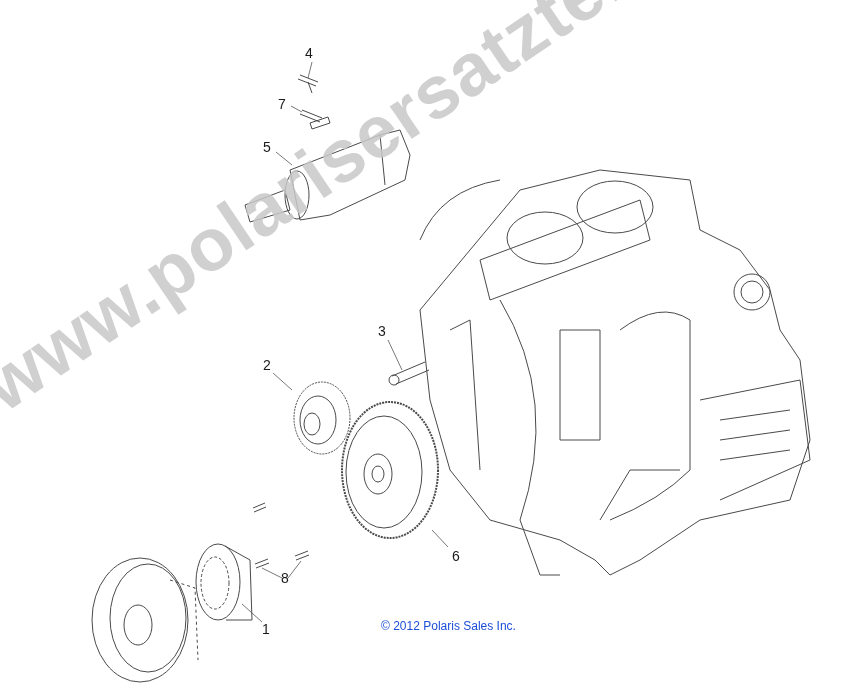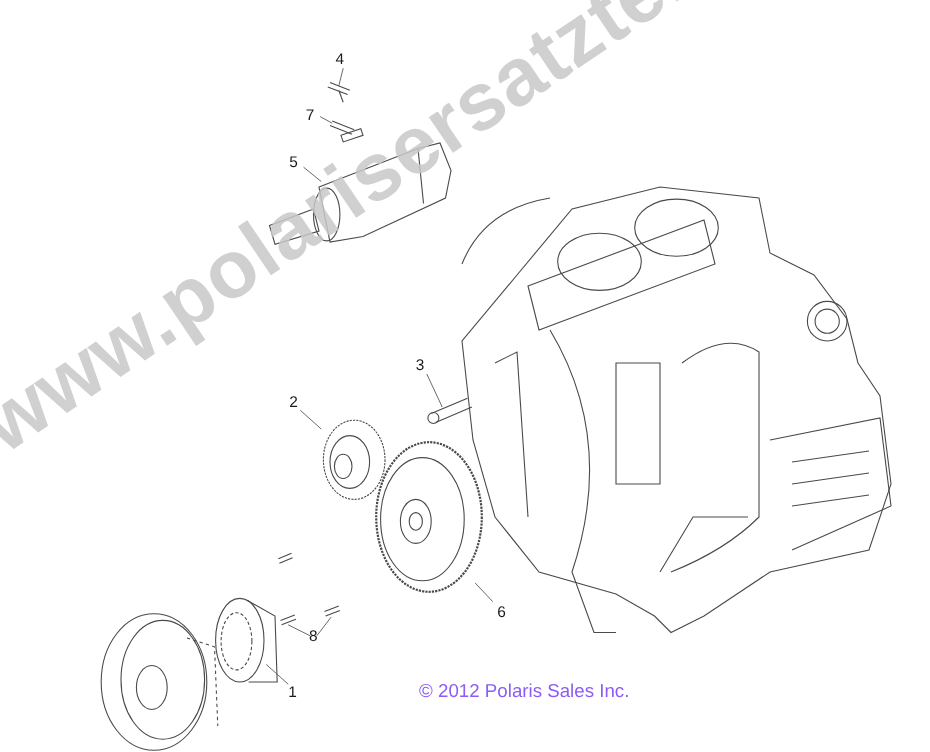--- a/index.html
+++ b/index.html
@@ -1,19 +1,19 @@
 <!DOCTYPE html>
 <html><head>
 <meta charset="utf-8">
 <style>
   html, body { margin:0; padding:0; background:#ffffff; }
   body { width:845px; height:684px; position:relative; overflow:hidden; font-family:"Liberation Sans", sans-serif; }
   #canvas { position:absolute; left:0; top:0; width:845px; height:684px; }
   .callout { position:absolute; font-size:14px; color:#1a1a1a; line-height:1; }
-  .copyright { position:absolute; left:381px; top:619px; font-size:17px; color:#8b5cf6; }
+  .copyright { position:absolute; left:381px; top:619px; font-size:12px; color:#1d4ed8; }
   .watermark {
     position:absolute; left:-10px; top:350px; white-space:nowrap;
     font-size:74px; font-weight:bold; color:#c8c8c8; opacity:0.85;
     transform-origin: left center; transform: rotate(-34deg);
     letter-spacing:1px;
   }
 </style>
 </head>
 <body>
 

